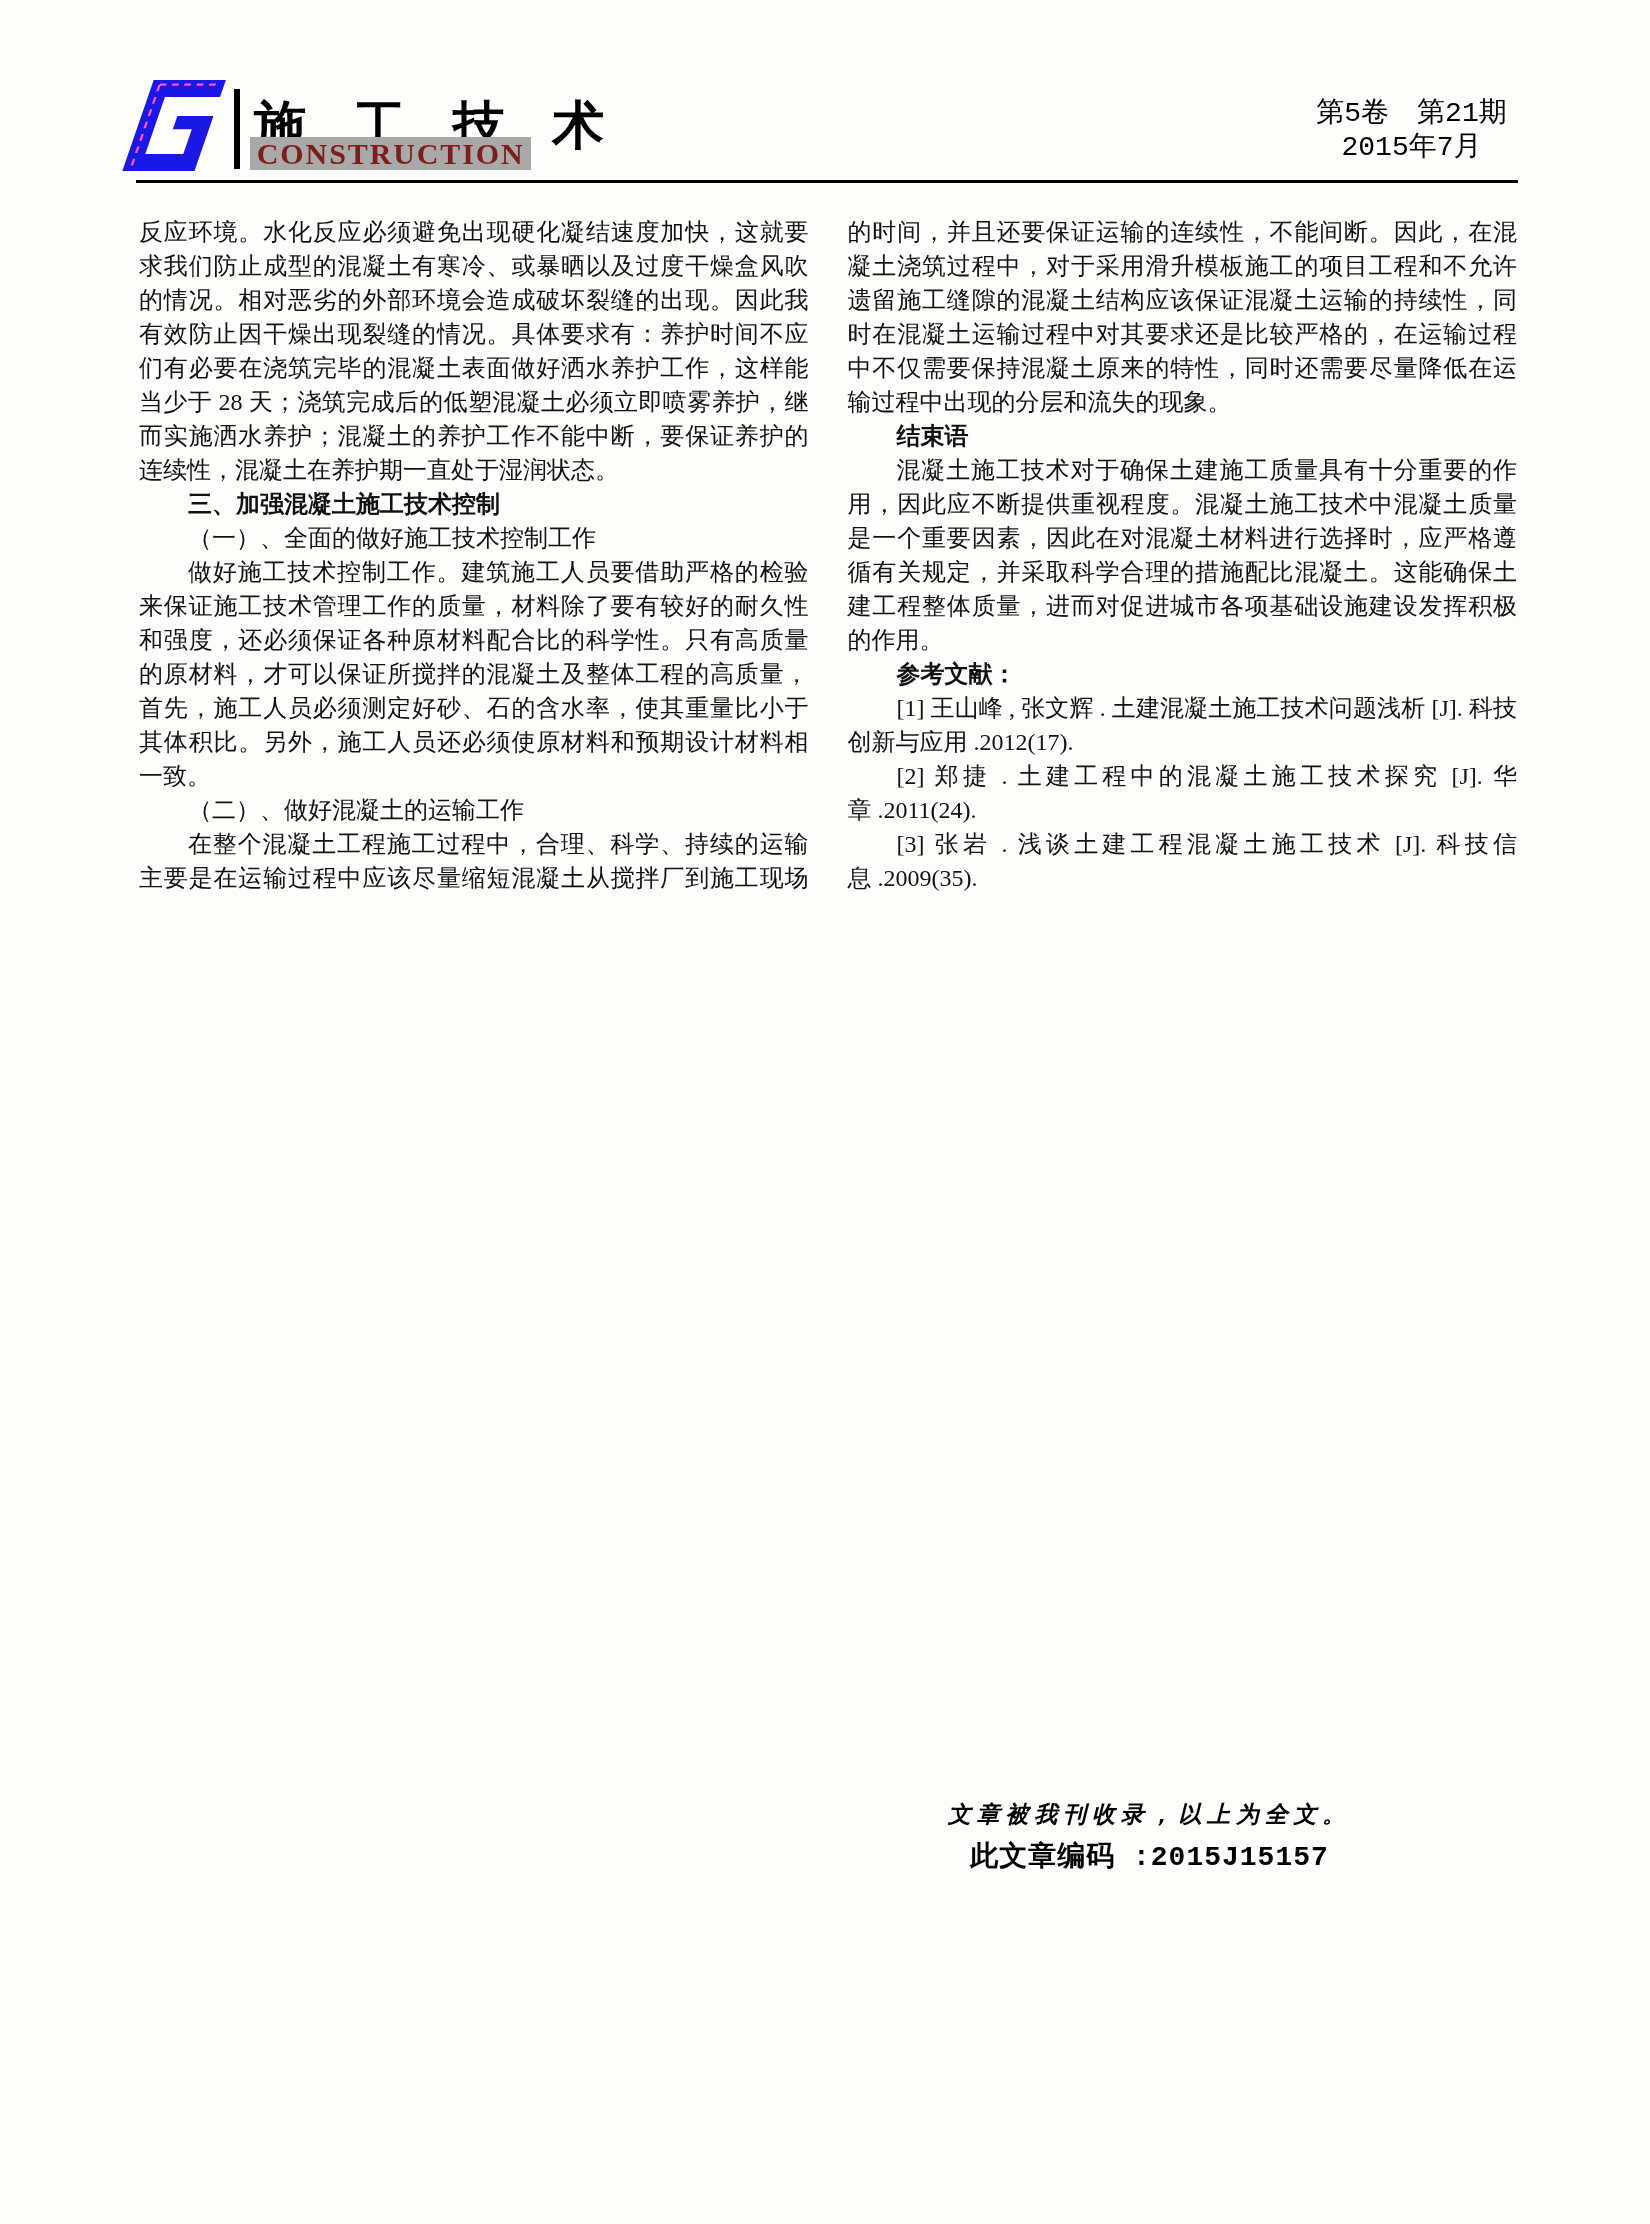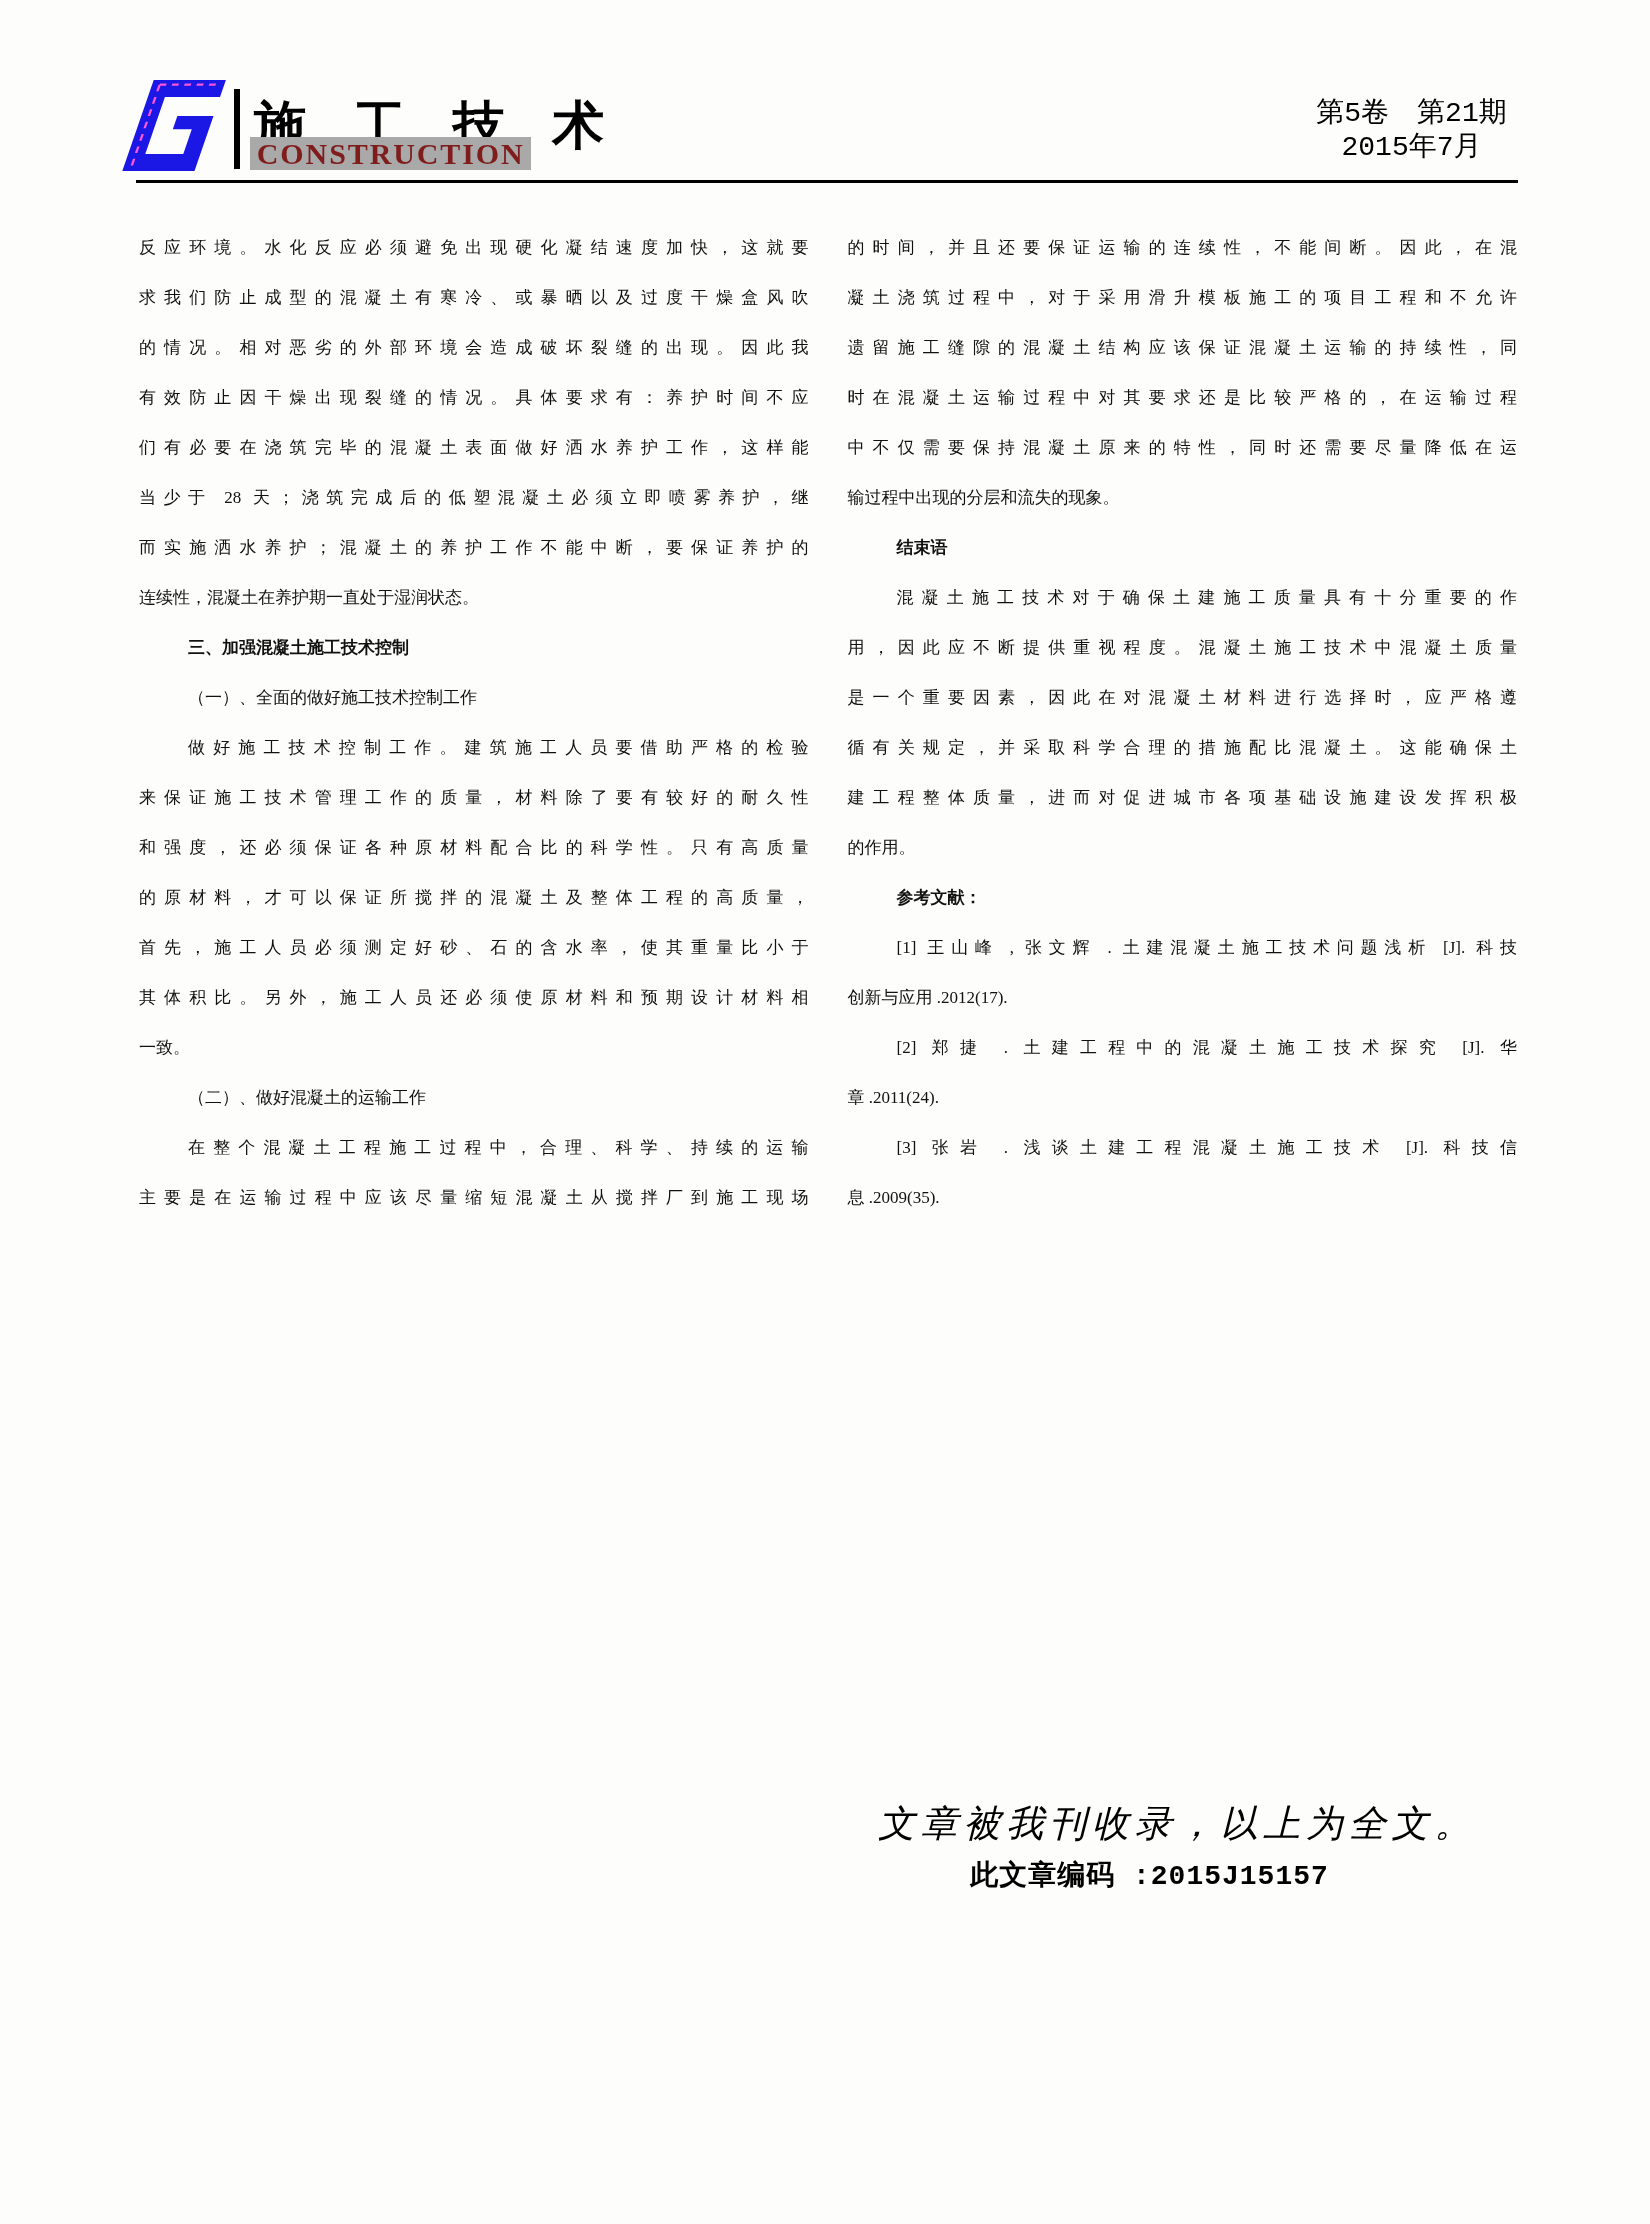--- a/index.html
+++ b/index.html
@@ -30,33 +30,33 @@
     font-family:Liberation Mono, monospace; white-space:nowrap;
   }
   .rule { position:absolute; left:136px; top:180px; width:1382px; height:2.9px; background:#000; }
   
   .columns {
     position:absolute; left:139px; top:215px; width:1378px;
     display:flex; gap:39px;
   }
   .col { width:670px; }
   .line {
-    height:34px; font-size:17px; line-height:34px;
-    text-align:left; white-space:nowrap;margin-top:16px;
+    height:34px; font-size:24px; line-height:34px;
+    text-align:left; white-space:nowrap;
   }
   .line.j { white-space:normal; text-align:justify; text-align-last:justify; }
   .line.b { font-weight:bold; font-family:"Liberation Sans", sans-serif; }
   .line.ind { text-indent:49px; }
   
   .footer {
     position:absolute; left:878px; top:1799px; width:543px; text-align:center;
   }
   .footer-note {
-    font-family:"DejaVu Serif", serif; font-style:italic; font-weight:normal;
-    font-size:37px; letter-spacing:5.8px; color:#000; white-space:nowrap;
+    font-family:"DejaVu Serif", serif; font-style:italic; font-weight:bold;
+    font-size:23px; letter-spacing:5.8px; color:#000; white-space:nowrap;
   }
   .footer-code {
     margin-top:6.8px; font-family:Liberation Mono, monospace;
     font-weight:bold; font-size:28px; letter-spacing:1px; color:#000; white-space:nowrap;
   }
 </style>
 </head>
 <body>
 
 <div class="page">

